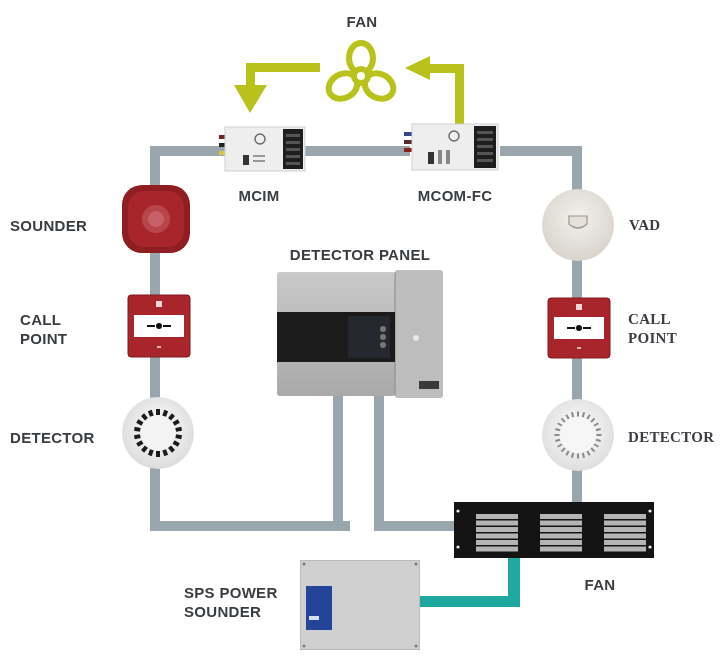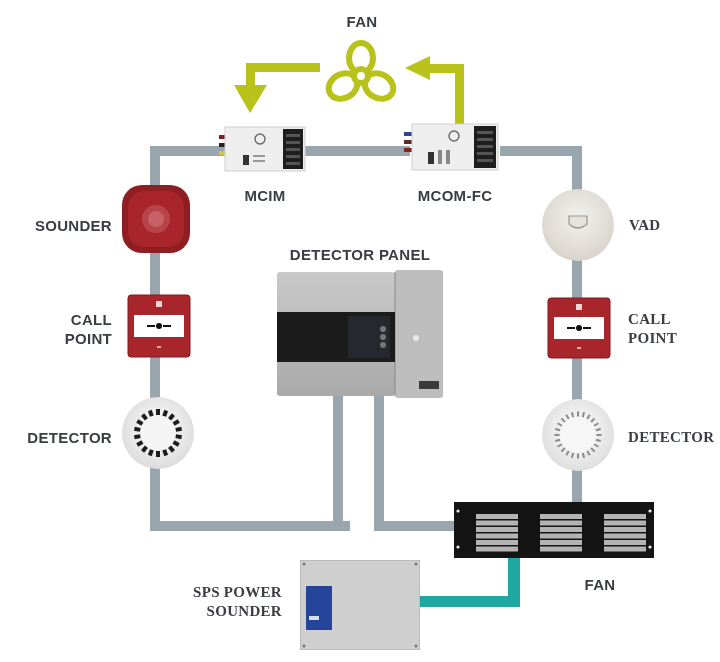--- a/index.html
+++ b/index.html
@@ -1,19 +1,19 @@
 <!DOCTYPE html>
 <html><head>
 <meta charset="utf-8">
 <style>
   html,body{margin:0;padding:0;background:#ffffff;}
   body{width:720px;height:662px;position:relative;overflow:hidden;font-family:"Liberation Sans",sans-serif;}
   .stage{position:absolute;left:0;top:0;width:720px;height:662px;}
   .lbl{position:absolute;font-family:"Liberation Sans",sans-serif;font-weight:bold;color:#3a3d42;font-size:15px;letter-spacing:0.3px;line-height:19px;white-space:nowrap;}
-  .lbl.r{text-align:right;}
+  .lbl.r{}
   .lbl.c{text-align:center;}
   .lbl.l{text-align:left;font-family:Liberation Serif, serif;}
   .lbl span{display:block;}
   .wire{position:absolute;background:#9aa6ae;}
   .teal{position:absolute;background:#1ea8a0;}
   .dev{position:absolute;}
 </style>
 </head>
 <body>
 
@@ -246,38 +246,38 @@
     <rect x="0" y="0" width="120" height="90" fill="#cfcfcf" stroke="#a8a8a8"></rect>
     <circle cx="4" cy="4" r="1.5" fill="#777"></circle>
       <circle cx="116" cy="4" r="1.5" fill="#777"></circle>
     <circle cx="4" cy="86" r="1.5" fill="#777"></circle>
       <circle cx="116" cy="86" r="1.5" fill="#777"></circle>
     <rect x="6" y="26" width="26" height="44" fill="#24449a"></rect>
     <rect x="9" y="56" width="10" height="4" fill="#d8e0f0"></rect>
   </svg>
 
   <div class="lbl c" style="left:340px;top:12px;width:44px;">FAN</div>
-  <div class="lbl c" style="left:230px;top:186px;width:70px;text-align:center;">MCIM</div>
+  <div class="lbl c" style="left:224px;top:186px;width:70px;text-align:center;">MCIM</div>
   <div class="lbl c" style="left:405px;top:186px;width:100px;">MCOM-FC</div>
   <div class="lbl r" style="left:10px;top:216px;width:102px;">SOUNDER</div>
   <div class="lbl l" style="left:629px;top:216px;width:60px;">VAD</div>
   <div class="lbl c" style="left:280px;top:245px;width:160px;">DETECTOR PANEL</div>
 
   <div class="lbl r" style="left:20px;top:310px;width:92px;">
     <span>CALL</span>
     <span>POINT</span>
   </div>
   <div class="lbl l" style="left:628px;top:310px;width:80px;">
     <span>CALL</span>
     <span>POINT</span>
   </div>
 
   <div class="lbl r" style="left:10px;top:428px;width:102px;">DETECTOR</div>
   <div class="lbl l" style="left:628px;top:428px;width:90px;">DETECTOR</div>
 
-  <div class="lbl r" style="left:170px;top:583px;width:112px;font-family:Liberation Serif, serif;">
+  <div class="lbl r" style="left:184px;top:583px;width:112px;">
     <span>SPS POWER</span>
     <span>SOUNDER</span>
   </div>
   <div class="lbl c" style="left:540px;top:575px;width:120px;">
     <span>FAN</span>
   </div>
 </div>
 
 </body></html>

